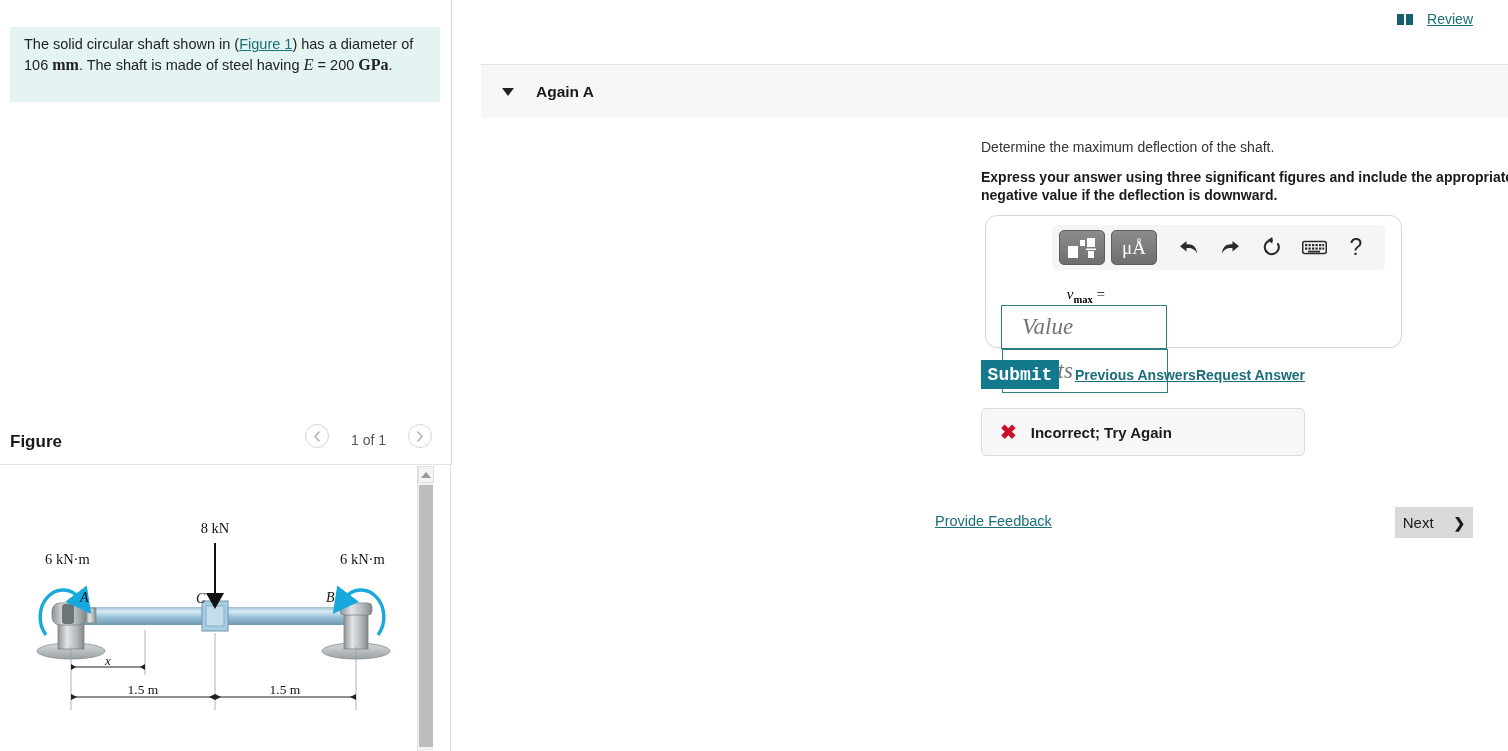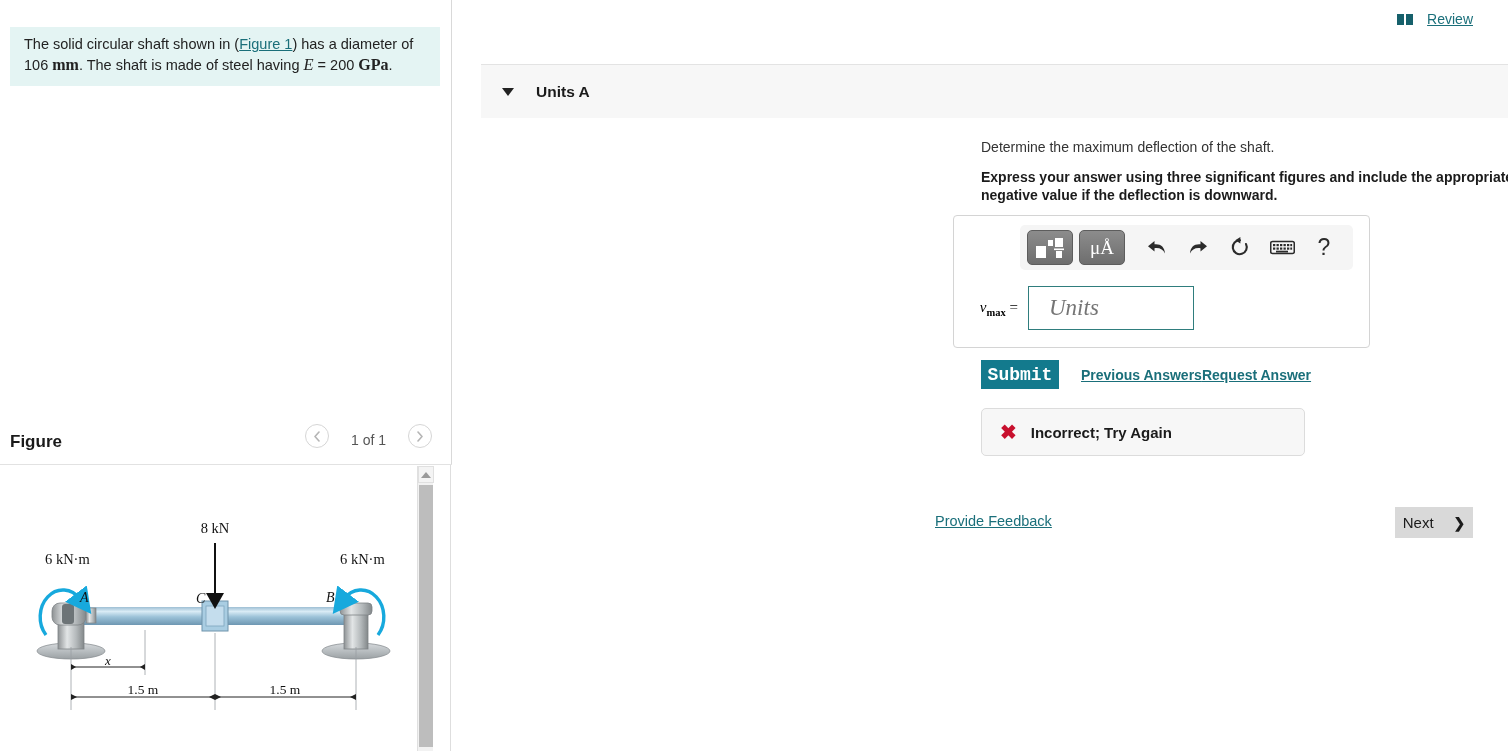--- a/index.html
+++ b/index.html
@@ -16,21 +16,21 @@
   #left-panel {
     position: absolute; left: 0; top: 0;
     width: 452px; height: 751px;
     background: #fff;
     border-right: 1px solid #d9d9d9;
   }
   #problem-statement {
     position: absolute; left: 10px; top: 27px;
     width: 430px;
     background: #e4f4f3;
-    padding: 8px 14px 10px 14px;
+    padding: 8px 14px 26px 14px;
     font-size: 14.5px;
     color: #222;
     line-height: 1.32;
   }
   #problem-statement .figlink {
     color: #1a6f7a; text-decoration: underline; cursor: pointer;
   }
   .mathvar { font-family: "Liberation Serif", serif; font-style: italic; font-size: 16.5px; }
   .mathbold { font-family: "Liberation Serif", serif; font-weight: bold; font-style: normal; font-size: 16px; }
 
@@ -124,23 +124,23 @@
     font-size: 14px; color: #333; width: 960px;
   }
   #instruction-text {
     position: absolute; left: 528px; top: 168px;
     font-size: 14px; font-weight: bold; color: #1b1b1b;
     width: 958px; line-height: 1.32;
   }
 
   
   #answer-box {
-    position: absolute; left: 500px; top: 215px;
+    position: absolute; left: 532px; top: 215px;
     width: 417px; height: 133px;
-    background: #fff; border: 1px solid #d4d4d4; border-radius: 4px;
+    background: #fff; border: 1px solid #d4d4d4; border-radius: 12px;
   }
   #mathtoolbar {
     position: absolute; left: 66px; top: 9px;
     width: 333px; height: 45px;
     background: #f5f5f5; border-radius: 5px;
     display: flex; align-items: center;
   }
   .tb-gray-btn {
     width: 46px; height: 35px; border-radius: 5px;
     background: linear-gradient(#8c8c8c,#6e6e6e);
@@ -153,21 +153,21 @@
   .tb-icon-btn {
     width: 42px; height: 38px;
     display: flex; align-items: center; justify-content: center;
     cursor: pointer; color: #2b2b2b;
   }
   #tb-undo { margin-left: 10px; }
   #tb-help { font-size: 23px; }
 
   #answer-row {
     position: absolute; left: 14px; top: 70px;
-    display: flex; align-items: center;
+    display: flex; align-items: center; flex-direction: column;
   }
   #vmax-label {
     width: 58px; text-align: right; padding-right: 8px;
     font-family: "Liberation Serif", serif; font-size: 15px;
   }
   #vmax-label .sub { font-size: 10.5px; vertical-align: sub; font-weight: bold; }
   .answer-input {
     height: 44px; border: 1px solid #2f7d7d; background: #fff;
     font-family: "Liberation Serif", serif; font-style: italic;
     font-size: 23px; color: #9a9a9a;
@@ -184,21 +184,21 @@
   #submit-button {
     width: 78px; height: 29px;
     background: #137a8d; color: #ffffff; border: none;
     font-size: 18px; font-weight: bold; cursor: pointer;
     font-family: Liberation Mono, monospace;
   }
   .inline-link {
     font-size: 14px; color: #1a6f7a;
     text-decoration: underline; font-weight: bold; cursor: pointer;
   }
-  #previous-answers { margin-left: 22px; }
+  #previous-answers { margin-left: 16px; }
 
   #incorrect-box {
     position: absolute; left: 528px; top: 408px;
     width: 324px; height: 48px;
     background: #f7f7f7; border: 1px solid #dcdcdc; border-radius: 5px;
     display: flex; align-items: center;
   }
   #incorrect-x {
     margin-left: 18px; color: #c8102e; font-size: 20px; font-weight: bold;
     line-height: 1;
@@ -340,21 +340,21 @@
     <div id="review-link">
       <svg width="16" height="13" viewBox="0 0 16 13">
         <rect x="0" y="1" width="7" height="11" fill="#16606b"></rect>
         <rect x="9" y="1" width="7" height="11" fill="#16606b"></rect>
       </svg>
       <span class="label">Review</span>
     </div>
 
     <div id="parta-header">
       <div id="parta-caret"></div>
-      <div id="parta-title">Units A</div>
+      <div id="parta-title">Again A</div>
     </div>
 
     <div id="question-text">Determine the maximum deflection of the shaft.</div>
     <div id="instruction-text">Express your answer using three significant figures and include the appropriate units. Enter positive value if the deflection is upward and negative value if the deflection is downward.</div>
 
     <div id="answer-box">
 
       <div id="mathtoolbar">
         <div id="tb-template" class="tb-gray-btn">
           <svg width="30" height="22" viewBox="0 0 30 22">
@@ -404,20 +404,21 @@
             </g>
           </svg>
         </div>
         <div id="tb-help" class="tb-icon-btn">
           <span>?</span>
         </div>
       </div>
 
       <div id="answer-row">
         <div id="vmax-label"><i>v</i><span class="sub">max</span><span> =</span></div>
+        <input id="value-input" class="answer-input" type="text" placeholder="Value" style="">
         <input id="units-input" class="answer-input" type="text" placeholder="Units" style="">
       </div>
     </div>
 
     <div id="submit-row">
       <button id="submit-button">Submit</button>
       <span id="previous-answers" class="inline-link">Previous Answers</span>
       <span class="inline-link">Request Answer</span>
     </div>
 

